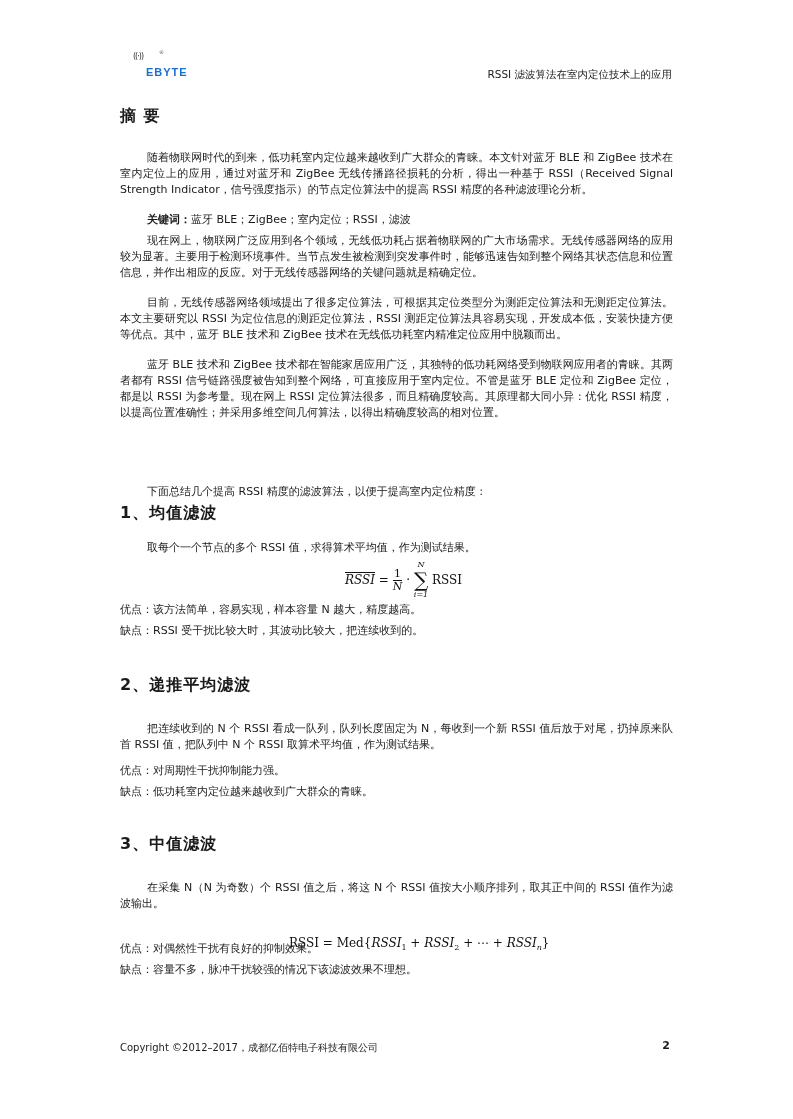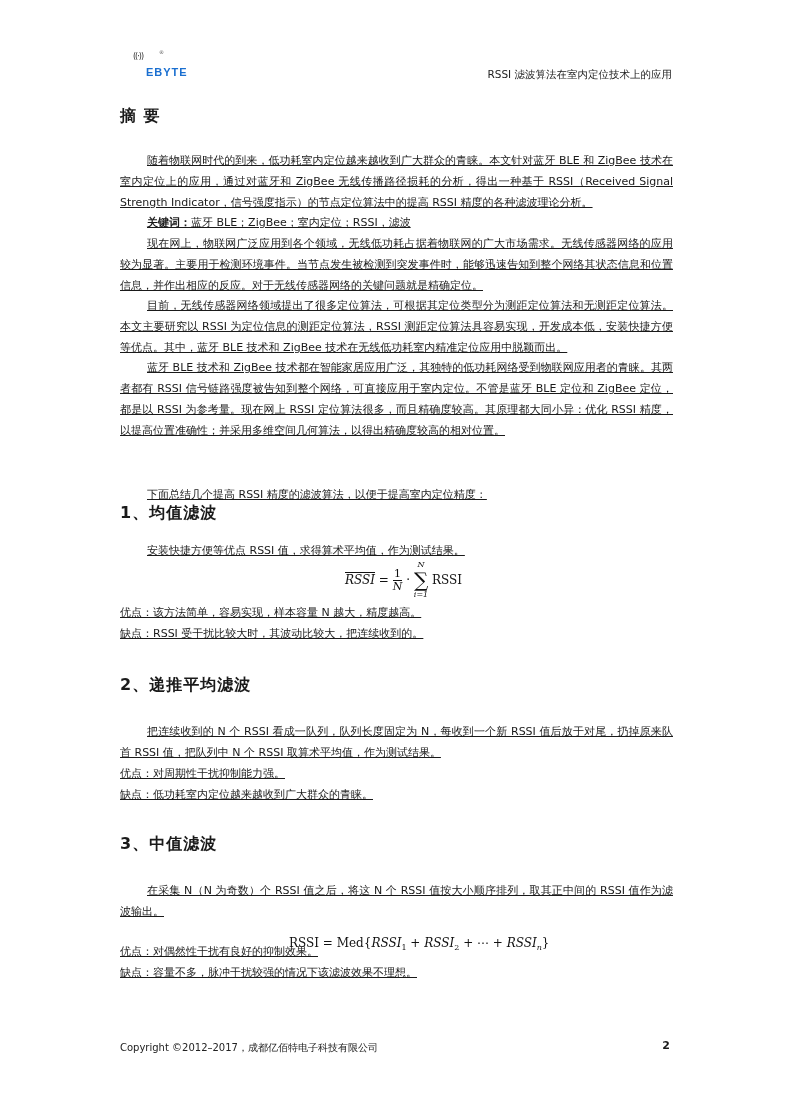--- a/index.html
+++ b/index.html
@@ -3,21 +3,21 @@
 <meta charset="utf-8">
 <style>
   html, body { margin:0; padding:0; background:#fff; }
   body { width:793px; height:1119px; position:relative; overflow:hidden; font-family:"DejaVu Sans","Liberation Sans",sans-serif; color:#1a1a1a; }
   .logo { position:absolute; left:123px; top:52px; width:50px; height:30px; }
   .logo .waves { position:absolute; left:10px; top:0; font-size:8px; color:#333; letter-spacing:-1px; font-family:"DejaVu Sans",sans-serif; }
   .logo .reg { position:absolute; left:36px; top:-3px; font-size:5px; color:#555; }
   .logo .brand { position:absolute; left:0; top:14px; font-family:"Liberation Sans",sans-serif; font-weight:bold; font-size:11px; color:#1a6fd0; letter-spacing:1px;margin-left:23px; }
   .header-title { position:absolute; right:121px; top:68px; font-size:10.5px; color:#222; }
   .h1 { position:absolute; left:120px; font-weight:bold; font-size:16px; letter-spacing:1px; }
-  .p { position:absolute; left:120px; width:553px; font-size:11px; line-height:21px; text-align:justify; color:#1a1a1a;text-decoration:underline; }
+  .p { position:absolute; left:120px; width:553px; font-size:11px; line-height:16px; text-align:justify; color:#1a1a1a; }
   .indent { text-indent:27px; }
   .kw-label { font-weight:bold; }
   .formula { position:absolute; font-family:"DejaVu Serif","Liberation Serif",serif; font-size:12px; color:#111; }
   .formula i { font-style:italic; }
   .footer-left { position:absolute; left:120px; top:1041px; font-size:10px; color:#222; }
   .footer-page { position:absolute; right:123px; top:1039px; font-size:11px; font-weight:bold; }
   .frac { display:inline-block; vertical-align:middle; text-align:center; font-size:11px; line-height:12px; }
   .frac .num { display:block; border-bottom:1px solid #111; padding:0 1px; }
   .frac .den { display:block; font-style:italic; }
   .sum { display:inline-block; vertical-align:middle; text-align:center; line-height:10px; }
@@ -41,21 +41,21 @@
 <div class="p indent" style="top:150px;">随着物联网时代的到来，低功耗室内定位越来越收到广大群众的青睐。本文针对蓝牙 BLE 和 ZigBee 技术在室内定位上的应用，通过对蓝牙和 ZigBee 无线传播路径损耗的分析，得出一种基于 RSSI（Received Signal Strength Indicator，信号强度指示）的节点定位算法中的提高 RSSI 精度的各种滤波理论分析。</div>
 
 <div class="p indent" style="top:212px;"><span class="kw-label">关键词：</span><span>蓝牙 BLE；ZigBee；室内定位；RSSI，滤波</span></div>
 
 <div class="p indent" style="top:233px;">现在网上，物联网广泛应用到各个领域，无线低功耗占据着物联网的广大市场需求。无线传感器网络的应用较为显著。主要用于检测环境事件。当节点发生被检测到突发事件时，能够迅速告知到整个网络其状态信息和位置信息，并作出相应的反应。对于无线传感器网络的关键问题就是精确定位。</div>
 <div class="p indent" style="top:295px;">目前，无线传感器网络领域提出了很多定位算法，可根据其定位类型分为测距定位算法和无测距定位算法。本文主要研究以 RSSI 为定位信息的测距定位算法，RSSI 测距定位算法具容易实现，开发成本低，安装快捷方便等优点。其中，蓝牙 BLE 技术和 ZigBee 技术在无线低功耗室内精准定位应用中脱颖而出。</div>
 <div class="p indent" style="top:357px;">蓝牙 BLE 技术和 ZigBee 技术都在智能家居应用广泛，其独特的低功耗网络受到物联网应用者的青睐。其两者都有 RSSI 信号链路强度被告知到整个网络，可直接应用于室内定位。不管是蓝牙 BLE 定位和 ZigBee 定位，都是以 RSSI 为参考量。现在网上 RSSI 定位算法很多，而且精确度较高。其原理都大同小异：优化 RSSI 精度，以提高位置准确性；并采用多维空间几何算法，以得出精确度较高的相对位置。</div>
 <div class="p indent" style="top:440px;margin-top:44px;">下面总结几个提高 RSSI 精度的滤波算法，以便于提高室内定位精度：</div>
 
 <div class="h1" style="top:494px;margin-top:9px;">1、均值滤波</div>
-<div class="p indent" style="top:540px;">安装快捷方便等优点 RSSI 值，求得算术平均值，作为测试结果。</div>
+<div class="p indent" style="top:540px;">取每个一个节点的多个 RSSI 值，求得算术平均值，作为测试结果。</div>
 <div class="formula" style="left:345px; top:560px;">
   <span class="overline">RSSI</span>
   <span>=</span>
   <span class="frac"><span class="num">1</span><span class="den">N</span></span>
   <span>·</span>
   <span class="sum"><span class="top">N</span><span class="sig">∑</span><span class="bot">i=1</span></span>
   <span>RSSI</span>
 </div>
 <div class="p" style="top:602px;">优点：该方法简单，容易实现，样本容量 N 越大，精度越高。</div>
 <div class="p" style="top:623px;">缺点：RSSI 受干扰比较大时，其波动比较大，把连续收到的。</div>

